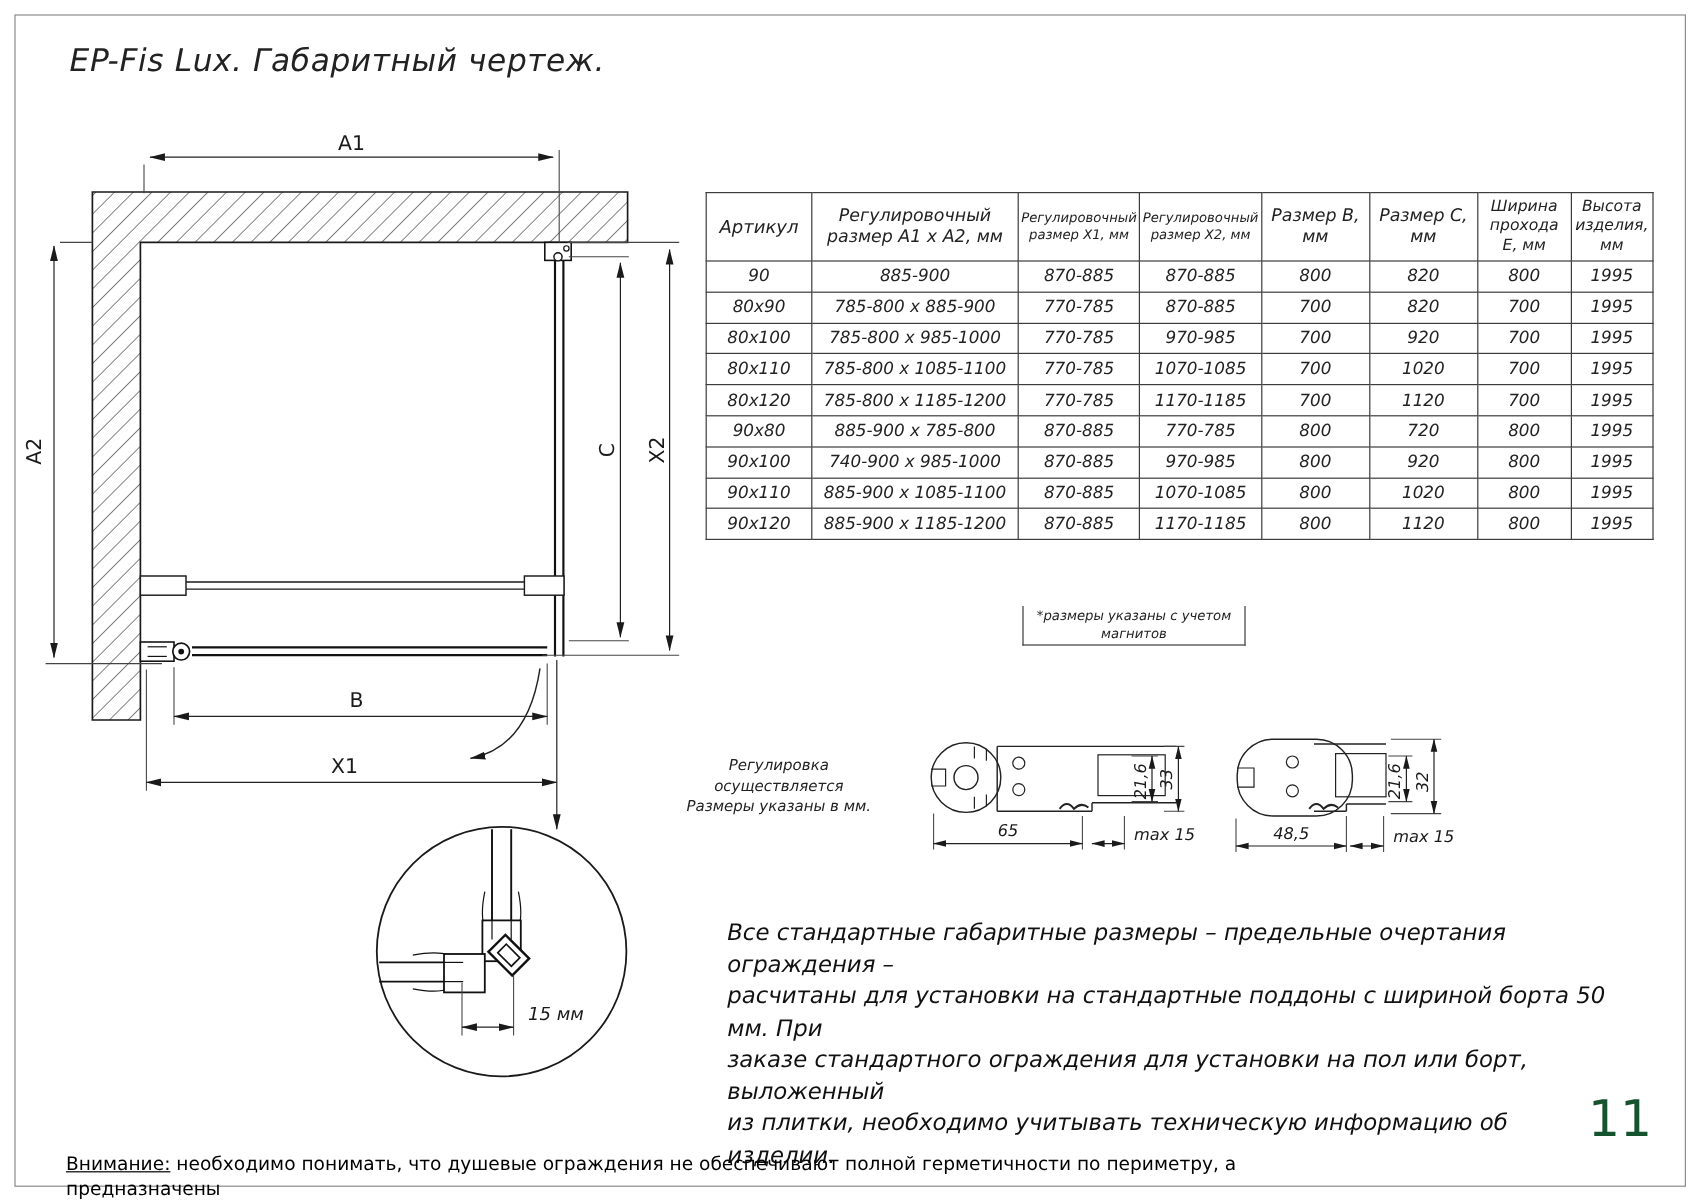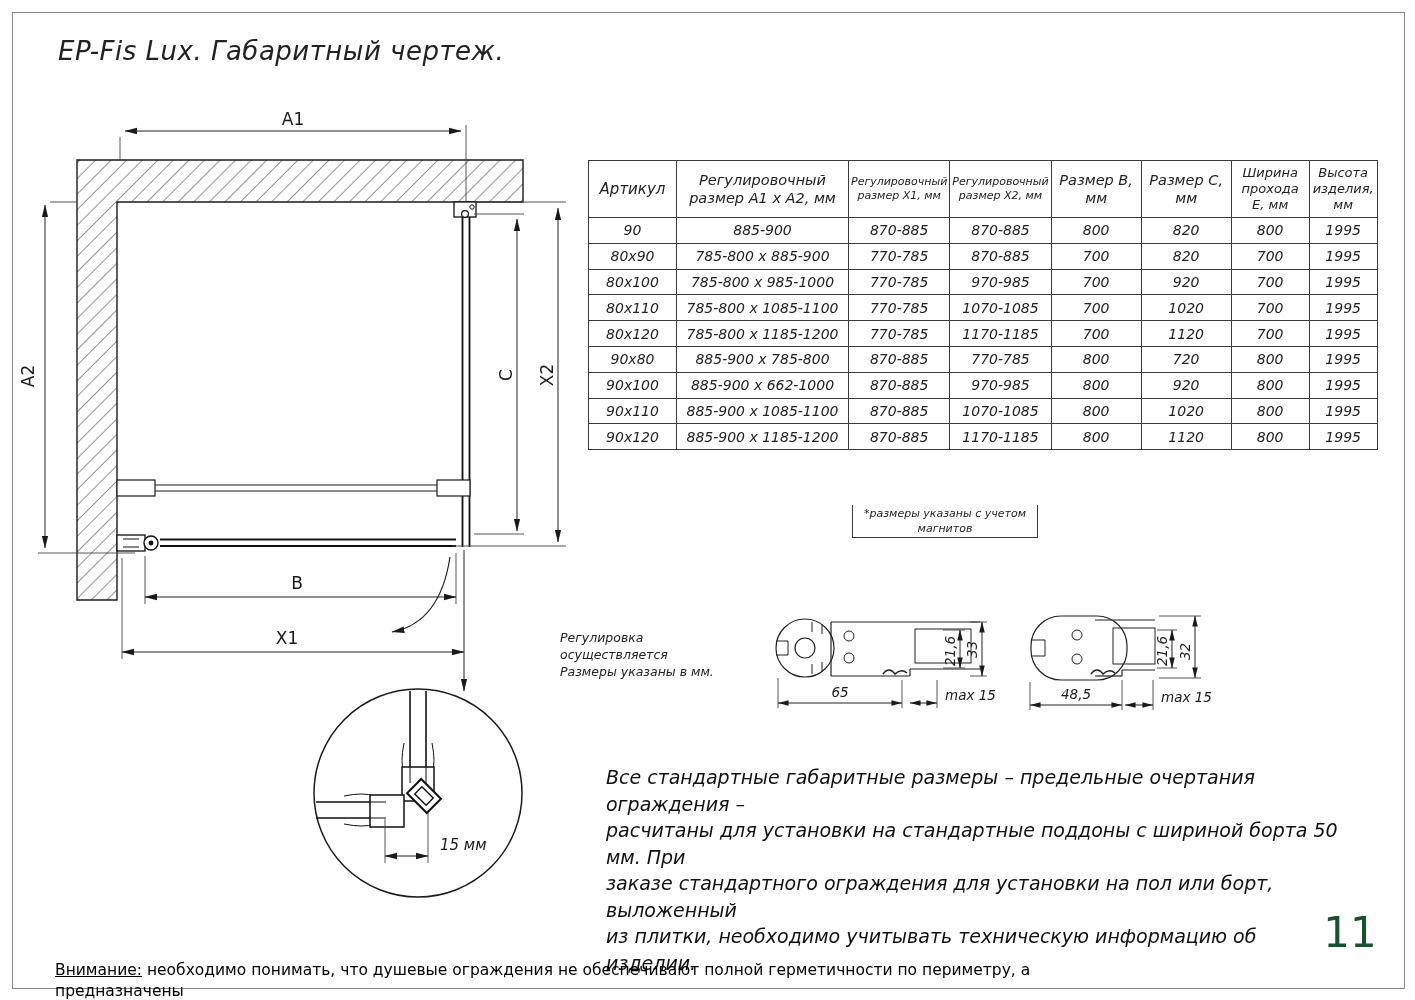--- a/index.html
+++ b/index.html
@@ -11,21 +11,21 @@
   table.spec{position:absolute;left:588px;top:160px;border-collapse:collapse;table-layout:fixed;}
   table.spec th,table.spec td{border:1.4px solid #3c3c3c;font-style:italic;text-align:center;vertical-align:middle;padding:0 2px;white-space:pre-line;color:#222;}
   table.spec th{height:56px;font-weight:normal;line-height:1.25;}
   table.spec td{height:24.8px;font-size:14px;}
   .c0{width:88px;} .c1{width:172px;} .c2{width:91px;} .c3{width:91px;}
   .c4{width:90px;} .c5{width:90px;} .c6{width:78px;} .c7{width:68px;}
   th.h-big{font-size:14.5px;} th.h-sm{font-size:11px;} th.h-md{font-size:13px;} th.h-art{font-size:15px;}
   .footnote{left:852px;top:505px;width:184px;height:32px;border:1.4px solid #3c3c3c;border-top:none;
     font-size:11px;font-style:italic;text-align:center;line-height:15px;display:flex;align-items:center;justify-content:center;white-space:pre-line;color:#222;}
   
-  .adj-note{left:560px;top:629px;width:178px;text-align:left;font-size:12.5px;font-style:italic;line-height:17px;color:#222;}
+  .adj-note{left:560px;top:629px;width:178px;text-align:center;font-size:12.5px;font-style:italic;line-height:17px;color:#222;}
   .paragraph{left:578px;top:764px;width:745px;font-size:19px;font-style:italic;line-height:26.5px;white-space:pre-line;color:#111;margin-left:28px;}
   .warning{left:55px;top:960px;width:1030px;font-size:15.5px;line-height:21px;white-space:pre-line;color:#000000;}
   .warning .u{text-decoration:underline;}
   .pagenum{left:1310px;top:908px;width:80px;text-align:center;font-size:42px;color:#14532d;}
   svg text{font-family:"DejaVu Sans",sans-serif;fill:#1a1a1a;}
   svg .dimtxt{font-size:17px;}
   svg .dimtxt-it{font-size:15px;font-style:italic;}
   svg .ptxt{font-size:13.5px;font-style:italic;}
 </style>
 </head>
@@ -222,21 +222,21 @@
         <td>885-900 х 785-800</td>
         <td>870-885</td>
         <td>770-785</td>
         <td>800</td>
         <td>720</td>
         <td>800</td>
         <td>1995</td>
       </tr>
       <tr>
         <td>90x100</td>
-        <td>885-900 х 662-1000</td>
+        <td>740-900 х 985-1000</td>
         <td>870-885</td>
         <td>970-985</td>
         <td>800</td>
         <td>920</td>
         <td>800</td>
         <td>1995</td>
       </tr>
       <tr>
         <td>90x110</td>
         <td>885-900 х 1085-1100</td>

